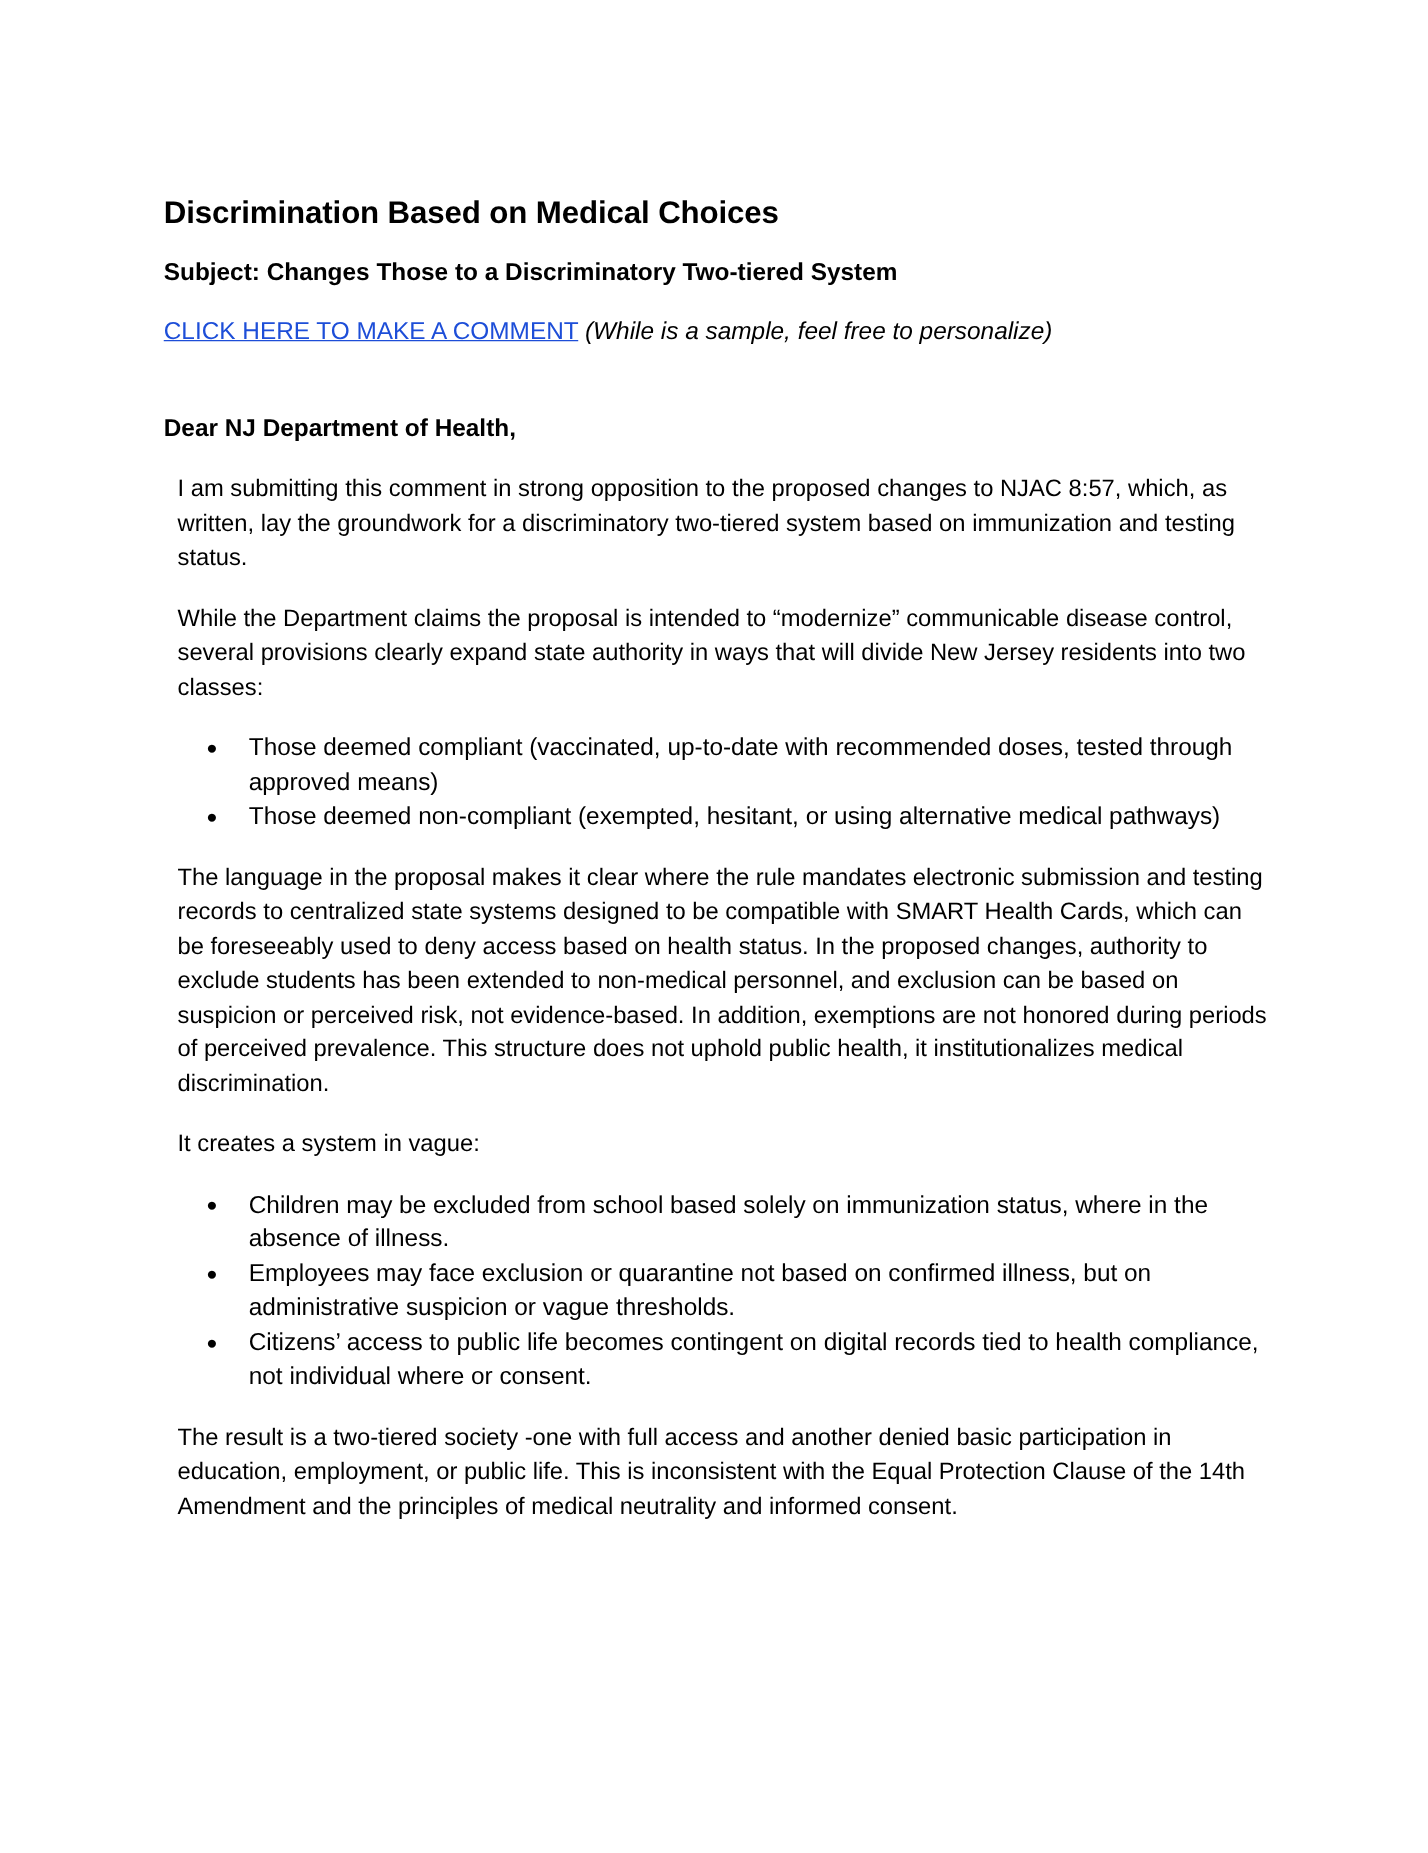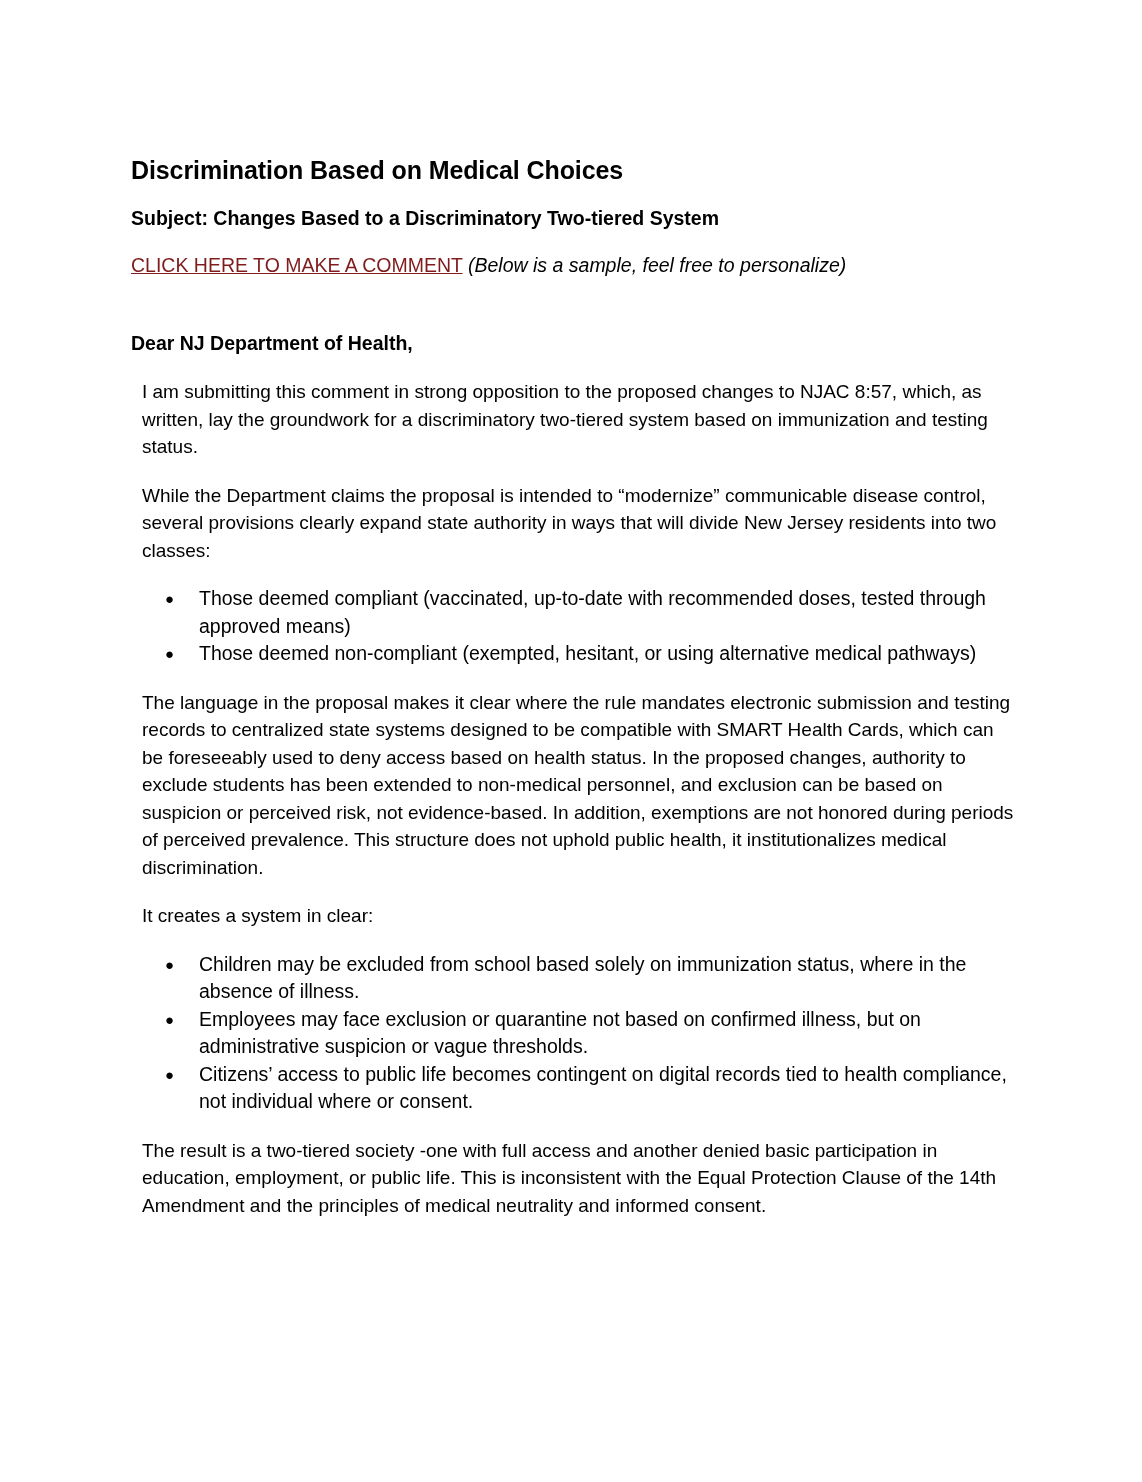--- a/index.html
+++ b/index.html
@@ -75,25 +75,25 @@
       top: 0;
       font-size: 15px;
     }
   </style>
 </head>
 <body>
 
 <div class="page">
   <h1 class="title">Discrimination Based on Medical Choices</h1>
 
-  <div class="subject">Subject: Changes Based to a Discriminatory Two-tiered System</div>
+  <div class="subject">Subject: Changes Those to a Discriminatory Two-tiered System</div>
 
   <div class="cta-line">
-    <a class="cta-link" style="color: #7f1d1d; margin-top: 34px;">CLICK HERE TO MAKE A COMMENT</a>
-    <span class="cta-note">(Below is a sample, feel free to personalize)</span>
+    <a class="cta-link" style="color: #1d4ed8; margin-top: 34px;">CLICK HERE TO MAKE A COMMENT</a>
+    <span class="cta-note">(While is a sample, feel free to personalize)</span>
   </div>
 
   <div class="salutation">Dear NJ Department of Health,</div>
 
   <p class="body-para">I am submitting this comment in strong opposition to the proposed changes to NJAC 8:57, which, as written, lay the groundwork for a discriminatory two-tiered system based on immunization and testing status.</p>
 
   <p class="body-para">While the Department claims the proposal is intended to “modernize” communicable disease control, several provisions clearly expand state authority in ways that will divide New Jersey residents into two classes:</p>
 
   <ul class="bullets">
     <li>
@@ -101,21 +101,21 @@
       <span>Those deemed compliant (vaccinated, up-to-date with recommended doses, tested through approved means)</span>
     </li>
     <li>
       <span class="bullet-icon">●</span>
       <span>Those deemed non-compliant (exempted, hesitant, or using alternative medical pathways)</span>
     </li>
   </ul>
 
   <p class="body-para">The language in the proposal makes it clear where the rule mandates electronic submission and testing records to centralized state systems designed to be compatible with SMART Health Cards, which can be foreseeably used to deny access based on health status. In the proposed changes, authority to exclude students has been extended to non-medical personnel, and exclusion can be based on suspicion or perceived risk, not evidence-based. In addition, exemptions are not honored during periods of perceived prevalence. This structure does not uphold public health, it institutionalizes medical discrimination.</p>
 
-  <p class="body-para">It creates a system in clear:</p>
+  <p class="body-para">It creates a system in vague:</p>
 
   <ul class="bullets">
     <li>
       <span class="bullet-icon">●</span>
       <span>Children may be excluded from school based solely on immunization status, where in the absence of illness.</span>
     </li>
     <li>
       <span class="bullet-icon">●</span>
       <span>Employees may face exclusion or quarantine not based on confirmed illness, but on administrative suspicion or vague thresholds.</span>
     </li>

